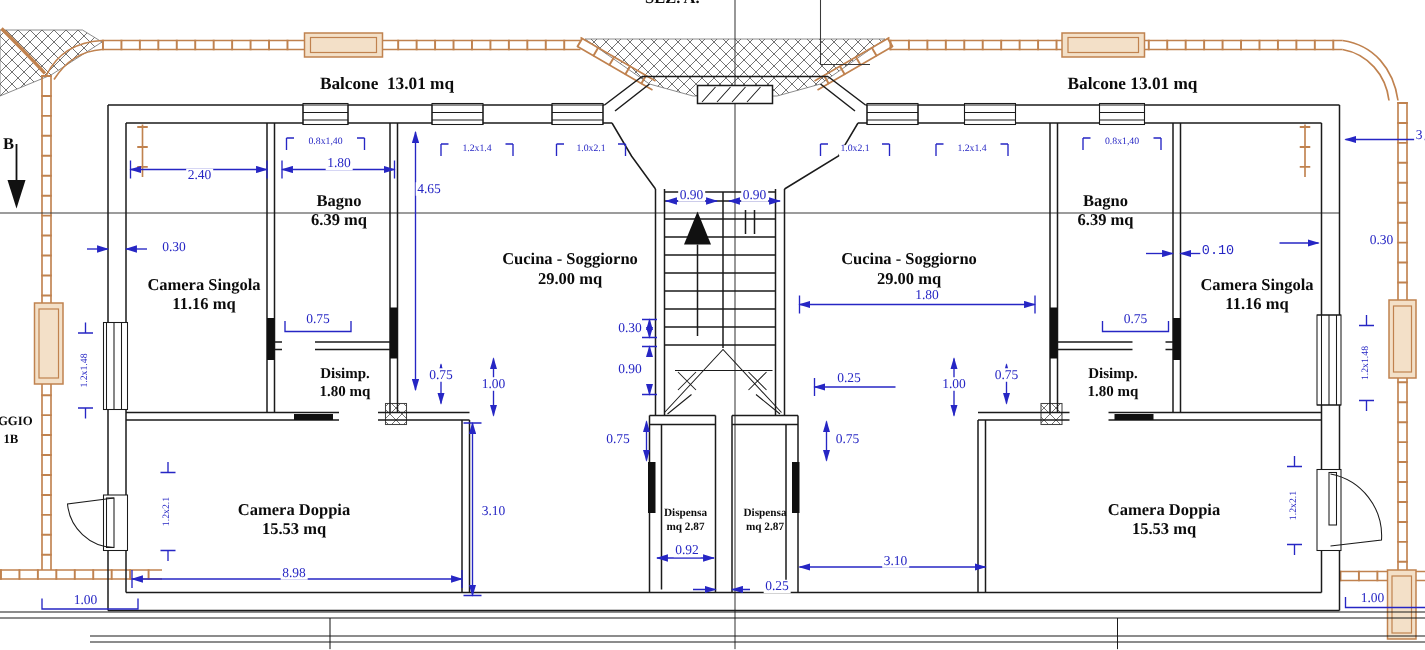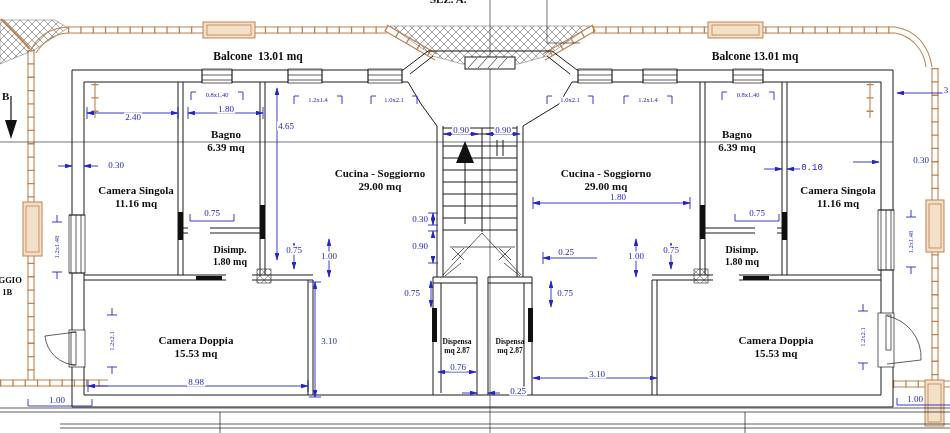--- a/index.html
+++ b/index.html
@@ -305,21 +305,21 @@
       <div class="dim" style="left: 757px; top: 213px;">0.75</div>
       <div class="dim" style="left: 329px; top: 256px;">1.00</div>
       <div class="dim" style="left: 294px; top: 250px;">0.75</div>
       <div class="dim" style="left: 636px; top: 256px;">1.00</div>
       <div class="dim" style="left: 671px; top: 250px;">0.75</div>
       <div class="dim" style="left: 412px; top: 293px;">0.75</div>
       <div class="dim" style="left: 565px; top: 293px;">0.75</div>
       <div class="dim" style="left: 329px; top: 341px;">3.10</div>
       <div class="dim" style="left: 597px; top: 374px;">3.10</div>
       <div class="dim" style="left: 196px; top: 382px;">8.98</div>
-      <div class="dim" style="left: 458px; top: 367px;">0.76</div>
+      <div class="dim" style="left: 458px; top: 367px;">0.92</div>
       <div class="dim" style="left: 518px; top: 391px;">0.25</div>
       <div class="dim" style="left: 57px; top: 400px;">1.00</div>
       <div class="dim" style="left: 915px; top: 399px;">1.00</div>
       <div class="dim small rot" style="left: 57px; top: 247px;">1.2x1.48</div>
       <div class="dim small rot" style="left: 911px; top: 242px;">1.2x1.48</div>
       <div class="dim small rot" style="left: 112px; top: 341px;">1.2x2.1</div>
       <div class="dim small rot" style="left: 863px; top: 337px;">1.2x2.1</div>
       <div class="dim" style="left: 946px; top: 90px;">3</div>
     </div>
 </div>

